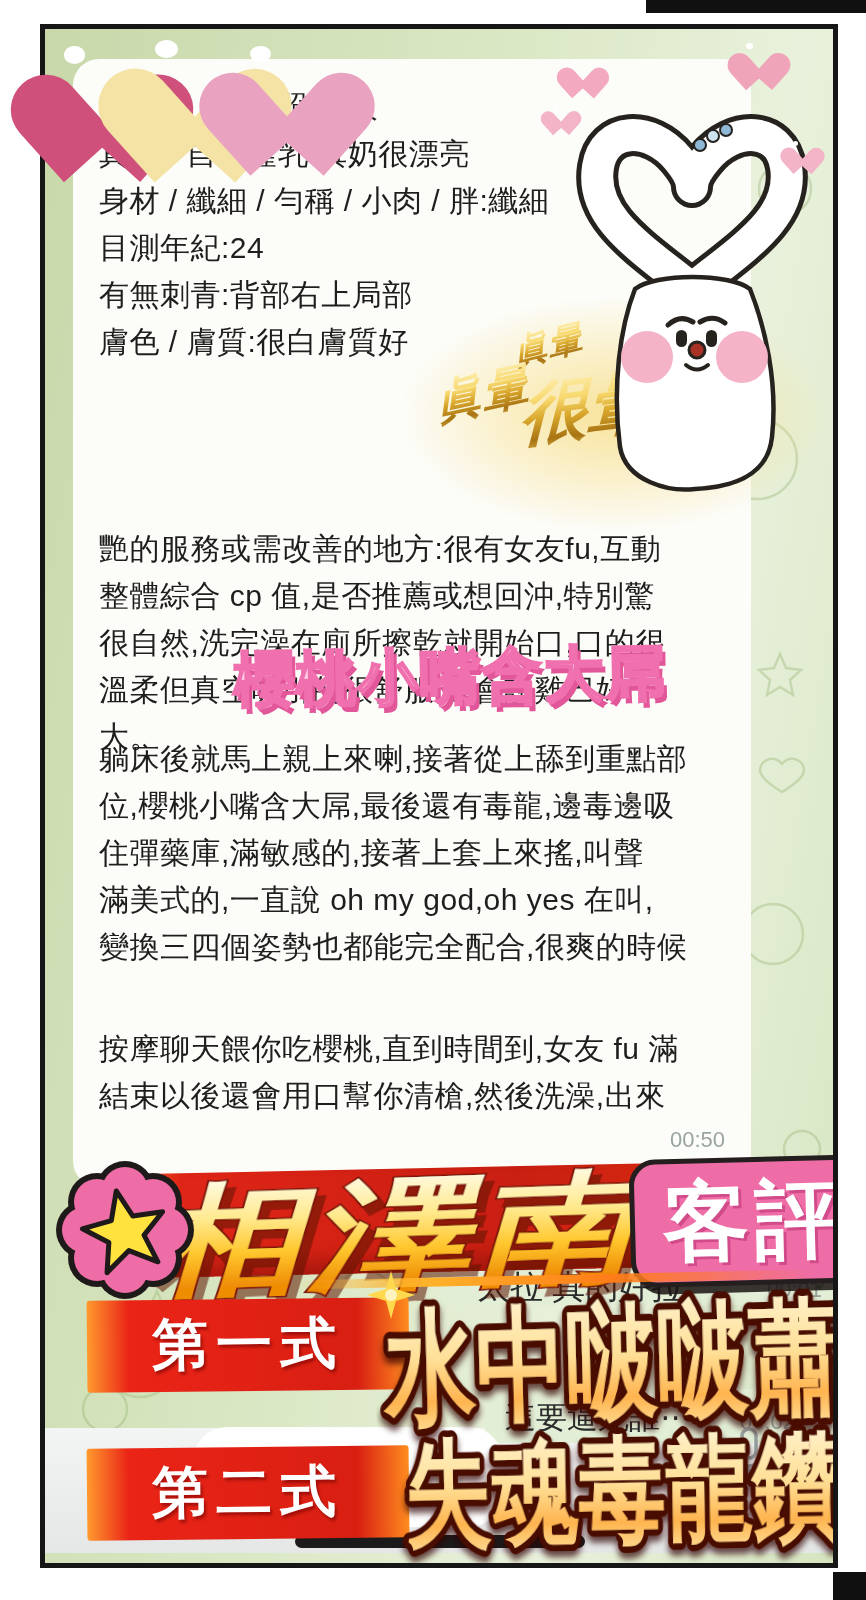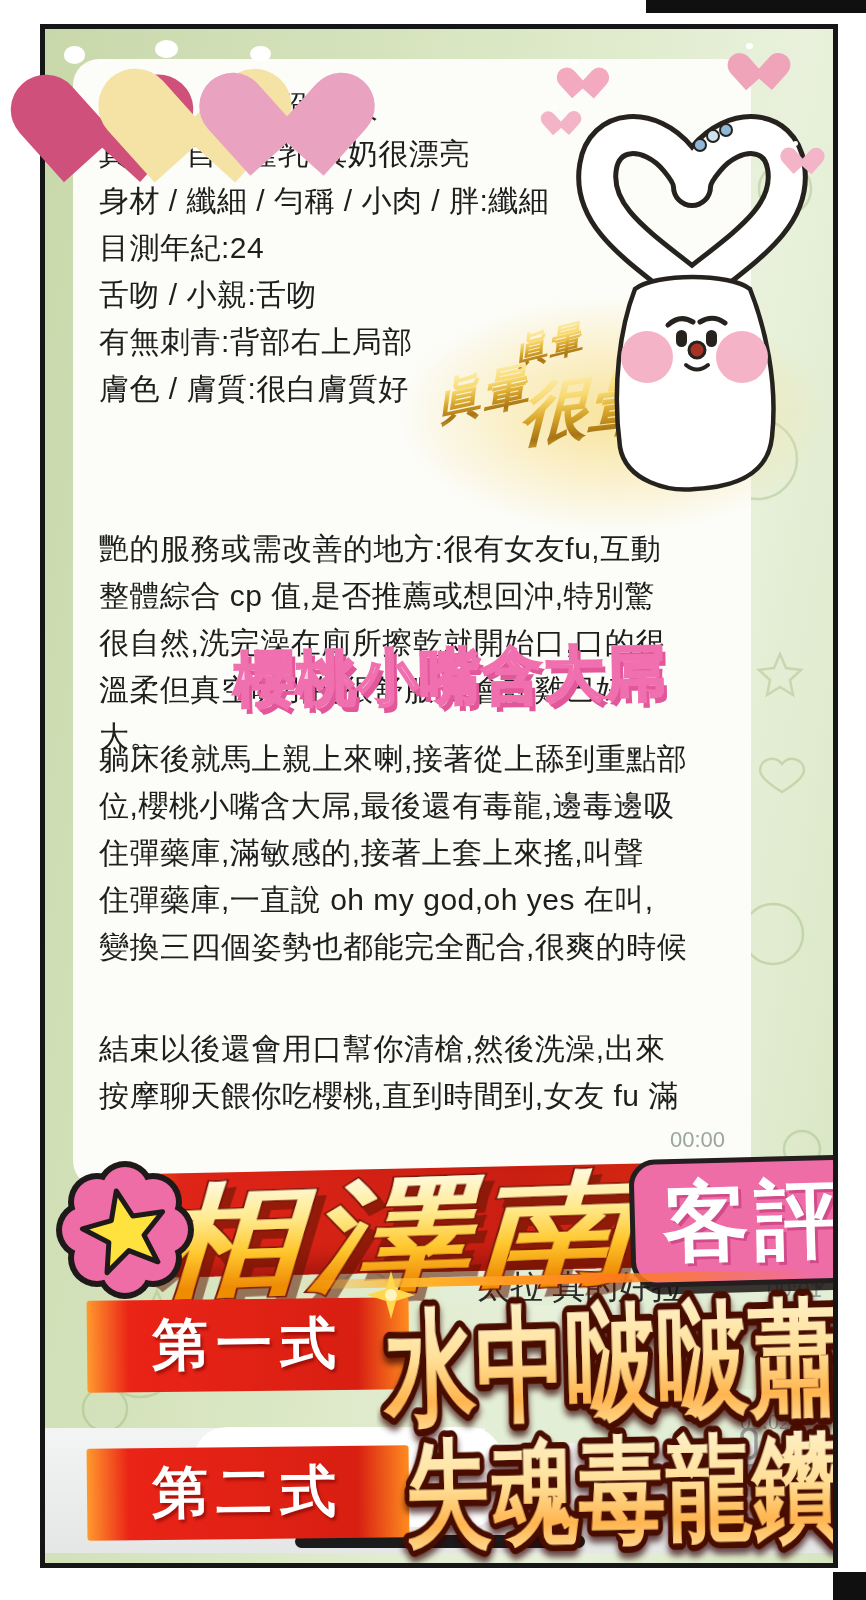--- a/index.html
+++ b/index.html
@@ -102,43 +102,42 @@
         <path d="M737,735 c-8,-10 -22,-4 -22,6 c0,8 12,16 22,22 c10,-6 22,-14 22,-22 c0,-10 -14,-16 -22,-6 z"></path>
       </g>
     </svg>
 
     <div class="abs bubble">
       <div class="tblock" style="top:24px">
         <div class="line">本人照 / 相似照:本人</div>
         <div class="line">真奶 / 自體隆乳:真奶很漂亮</div>
         <div class="line">身材 / 纖細 / 勻稱 / 小肉 / 胖:纖細</div>
         <div class="line">目測年紀:24</div>
-        <div class="line">舌吻 / 小親:舌吻</div>
         <div class="line">有無刺青:背部右上局部</div>
         <div class="line">膚色 / 膚質:很白膚質好</div>
       </div>
       <div class="tblock" style="top:466px">
         <div class="line">艷的服務或需改善的地方:很有女友fu,互動</div>
         <div class="line">整體綜合 cp 值,是否推薦或想回沖,特別驚</div>
         <div class="line">很自然,洗完澡在廁所擦乾就開始口,口的很</div>
         <div class="line">溫柔但真空吸引的很舒服,還會說雞巴好</div>
         <div class="line">大。</div>
       </div>
       <div class="tblock" style="top:676px">
         <div class="line">躺床後就馬上親上來喇,接著從上舔到重點部</div>
         <div class="line">位,櫻桃小嘴含大屌,最後還有毒龍,邊毒邊吸</div>
         <div class="line">住彈藥庫,滿敏感的,接著上套上來搖,叫聲</div>
-        <div class="line">住彈藥庫,一直說 oh my god,oh yes 在叫,</div>
+        <div class="line">滿美式的,一直說 oh my god,oh yes 在叫,</div>
         <div class="line">變換三四個姿勢也都能完全配合,很爽的時候</div>
       </div>
       <div class="tblock" style="top:966px">
+        <div class="line">按摩聊天餵你吃櫻桃,直到時間到,女友 fu 滿</div>
         <div class="line">結束以後還會用口幫你清槍,然後洗澡,出來</div>
-        <div class="line">按摩聊天餵你吃櫻桃,直到時間到,女友 fu 滿</div>
-      </div>
-      <div class="ts-main">00:00</div>
+      </div>
+      <div class="ts-main">00:50</div>
     </div>
 
     <div class="abs gold-glow"></div>
     <div class="goldtxt" style="left:468px;top:293px;font-size:35px;transform:rotate(-14deg) skewX(-6deg);">眞暈</div>
     <div class="goldtxt" style="left:390px;top:334px;font-size:47px;transform:rotate(-12deg) skewX(-6deg);">眞暈</div>
     <div class="goldtxt" style="left:474px;top:328px;font-size:68px;transform:rotate(-7deg) skewX(-8deg);">很暈吼!</div>
 
     <div class="abs pinkcap">櫻桃小嘴含大屌</div>
 
     <svg class="abs" style="left:505px;top:-2px;z-index:6;" width="285" height="465" viewBox="0 0 285 465">
@@ -183,21 +182,22 @@
     <svg class="abs" style="left:683px;top:1396px;z-index:5;" width="42" height="64" viewBox="0 0 42 64">
       <g fill="none" stroke="#97a09f" stroke-width="3.5" stroke-linecap="round">
         <rect x="14" y="4" width="14" height="29" rx="7"></rect>
         <path d="M8,28 a13,13 0 0 0 26,0"></path>
         <line x1="21" y1="44" x2="21" y2="54"></line>
         <line x1="13" y1="57" x2="29" y2="57"></line>
       </g>
     </svg>
 
     <div class="abs hidden-bubble" style="left:440px;top:1360px;width:355px;height:54px;z-index:4;"></div>
-    <div class="abs hidden-time" style="left:695px;top:1380px;z-index:4;font-family:Liberation Serif, serif;">00:02</div>
+    <div class="abs hidden-text" style="left:460px;top:1368px;font-size:31px;z-index:4;">這要逼死誰⋯</div>
+    <div class="abs hidden-time" style="left:695px;top:1380px;z-index:4;">00:02</div>
     <div class="abs hidden-check" style="left:753px;top:1372px;z-index:4;">✓</div>
 
     <div class="abs banner-strip"></div>
     <div class="abs banner-streak"></div>
     <svg class="abs" style="left:75px;top:1122px;z-index:7;transform:rotate(-2deg);" width="540" height="160" viewBox="0 0 540 160">
       <defs>
         <linearGradient id="gname" x1="0" y1="0" x2="0" y2="1">
           <stop offset="0" stop-color="#fffdf0"></stop>
             <stop offset=".35" stop-color="#ffe98c"></stop>
           <stop offset=".6" stop-color="#ffc72e"></stop>

